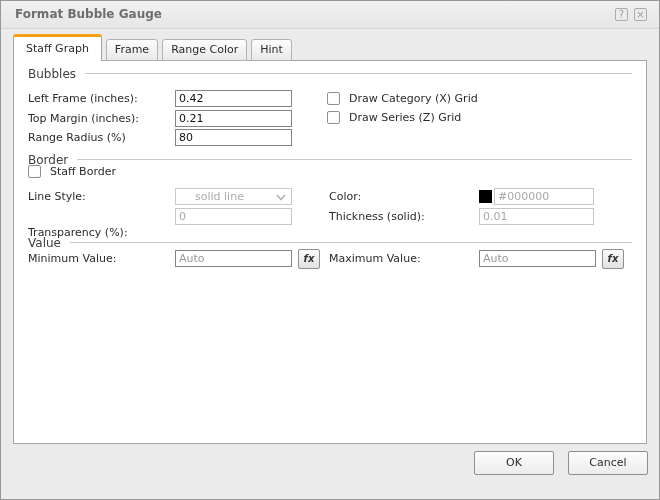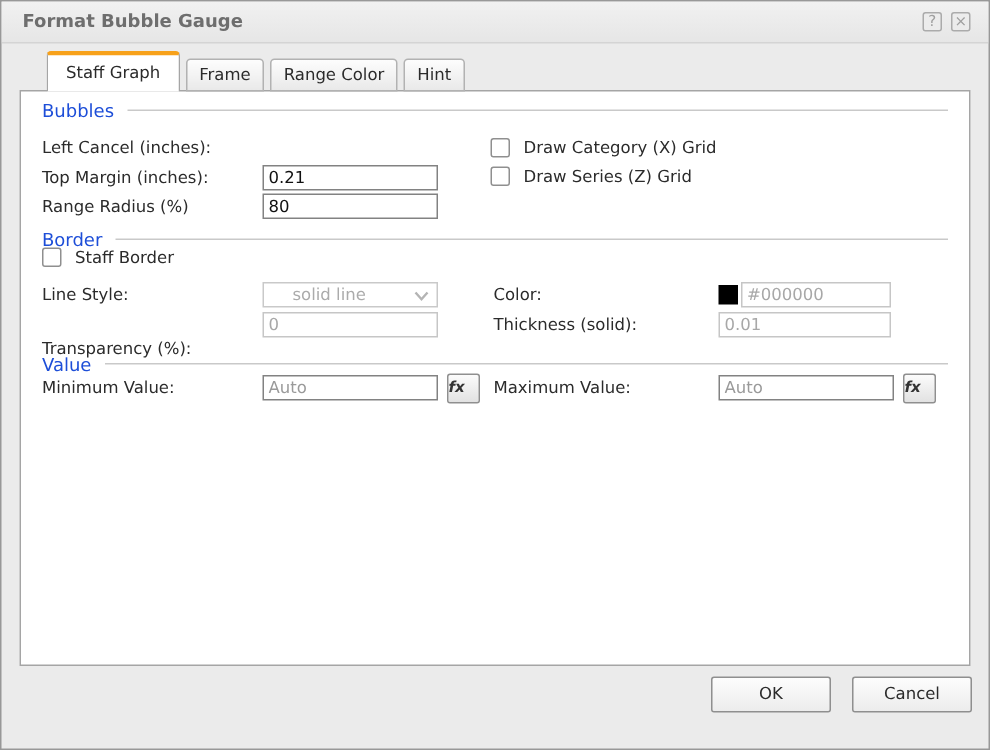--- a/index.html
+++ b/index.html
@@ -17,28 +17,28 @@
             color:#9f9f9f; font-size:10px; line-height:11px; text-align:center; cursor:default; }
   .winbtn.help { right:31px; }
   .winbtn.close { right:12px; }
 
   
   .tabs { position:absolute; left:12px; top:33px; height:27px; display:flex; align-items:flex-end; z-index:2; }
   .tab { box-sizing:border-box; height:22px; padding:0 8px; margin-right:4px;
          background:linear-gradient(#fdfdfd,#e9e9e9); border:1px solid #b2b2b2;
          border-radius:3px 3px 0 0; line-height:20px; color:#2b2b2b; white-space:nowrap; }
   .tab.active { height:27px; padding:0 12px; background:#fff; border-color:#a5a5a5;
-                border-top:3px solid #f7a11a; border-bottom:none; line-height:23px;margin-left:18px; }
+                border-top:3px solid #f7a11a; border-bottom:none; line-height:23px; }
 
   
   .panel { position:absolute; left:12px; top:59px; width:634px; height:384px;
            box-sizing:border-box; background:#fff; border:1px solid #a5a5a5; }
 
   .sec { position:absolute; left:14px; right:14px; height:15px; display:flex; align-items:center; }
-  .sec-title { color:#1d4ed8; font-size:12px; margin-right:9px; white-space:nowrap; }
+  .sec-title { color:#404040; font-size:12px; margin-right:9px; white-space:nowrap; }
   .rule { flex:1; height:1px; background:#c9c9c9; }
 
   .lbl { position:absolute; line-height:17px; white-space:nowrap; color:#2b2b2b; }
 
   .field { position:absolute; box-sizing:border-box; width:117px; height:17px;
            border:1px solid #828282; background:#fff; padding:1px 3px;
            font-family:"DejaVu Sans","Liberation Sans",sans-serif; font-size:11px; color:#111; outline:none; }
   .field.hint { color:#9a9a9a; }
   .field.dim { border-color:#c6c6c6; color:#a8a8a8; }
 
@@ -49,21 +49,21 @@
 
   .cb { position:absolute; width:13px; height:13px; box-sizing:border-box;
         border:1px solid #8f8f8f; border-radius:2px; background:#fff; }
 
   .swatch { position:absolute; width:13px; height:13px; }
 
   .fxbtn { position:absolute; width:22px; height:20px; box-sizing:border-box;
            border:1px solid #8f8f8f; border-radius:2px;
            background:linear-gradient(#fbfbfb,#e2e2e2);
            font-style:italic; font-weight:bold; font-size:10px; color:#333;
-           text-align:left; line-height:18px; }
+           text-align:center; line-height:18px; }
 
   .btn { position:absolute; top:450px; width:80px; height:24px; box-sizing:border-box;
          border:1px solid #8f8f8f; border-radius:2px;
          background:linear-gradient(#fdfdfd,#ececec); color:#2b2b2b;
          font-size:11px; text-align:center; line-height:22px; cursor:default; }
 </style>
 </head>
 <body>
 
 <div class="dialog">
@@ -81,21 +81,22 @@
     <div class="tab">Hint</div>
   </div>
 
   <div class="panel">
 
     <div class="sec" style="top:5px;">
       <span class="sec-title">Bubbles</span>
       <span class="rule"></span>
     </div>
 
-    <span class="lbl" style="left:14px; top:29px;">Left Cancel (inches):</span>
+    <span class="lbl" style="left:14px; top:29px;">Left Frame (inches):</span>
+    <input class="field" style="left: 161px; top: 29px;" value="0.42">
 
     <span class="lbl" style="left:14px; top:49px;">Top Margin (inches):</span>
     <input class="field" style="left: 161px; top: 49px;" value="0.21">
 
     <span class="lbl" style="left:14px; top:68px;">Range Radius (%)</span>
     <input class="field" style="left: 161px; top: 68px;" value="80">
 
     <span class="cb" style="left:313px; top:31px;"></span>
     <span class="lbl" style="left:335px; top:29px;">Draw Category (X) Grid</span>
 

